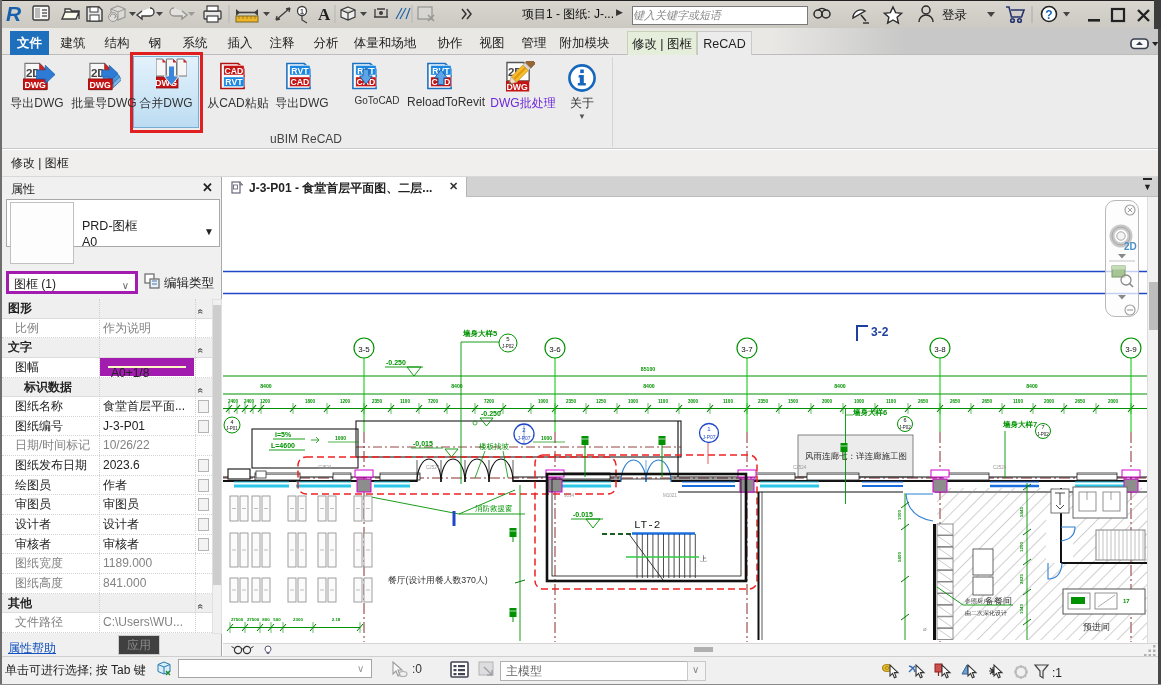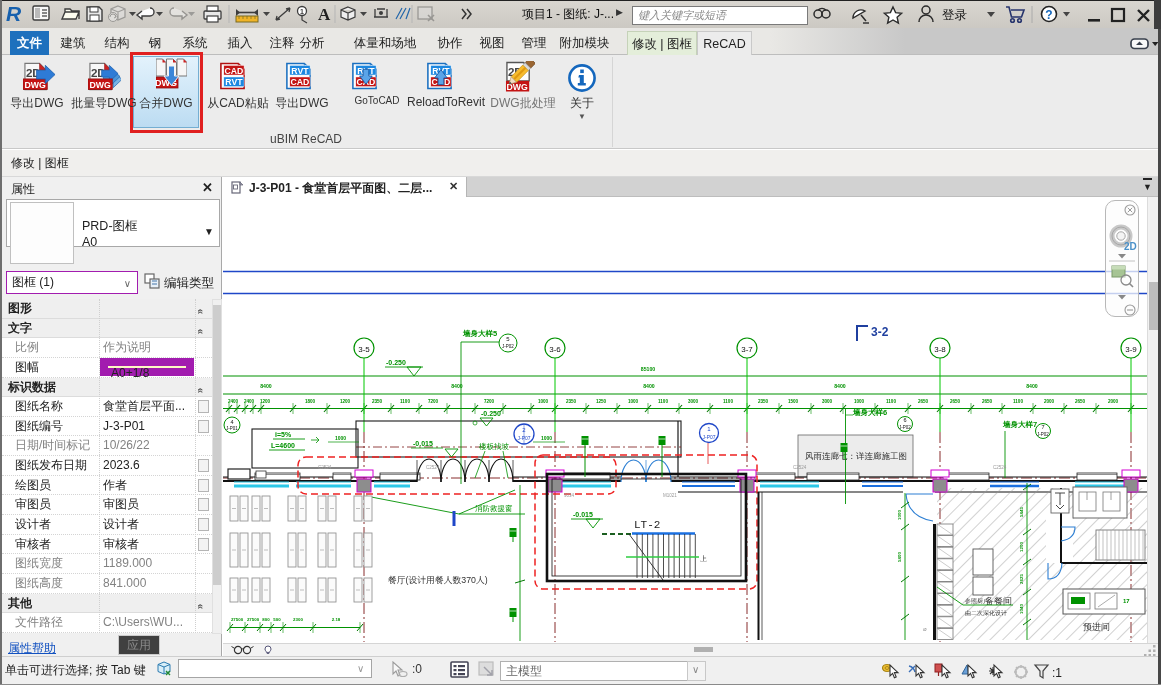--- a/index.html
+++ b/index.html
@@ -47,21 +47,21 @@
     <path d="M366,18 l6,-11 m-2,11 l6,-11 m0,11 l4,-11" fill="none" stroke="#2266aa" stroke-width="1.2"></path>
     <line x1="382" y1="4" x2="382" y2="22" stroke="#b5b5b5" stroke-width="1"></line>
     <g opacity="0.45">
       <rect x="388" y="6" width="14" height="12" fill="#ddd" stroke="#555" stroke-width="1.3"></rect>
       <path d="M398,14 l6,6 m0,-6 l-6,6" stroke="#555" stroke-width="1.6"></path>
     </g>
     <path d="M432,8 l4,5 -4,5 m5,-10 l4,5 -4,5" fill="none" stroke="#333" stroke-width="1.5"></path>
   </svg>
 <div class="abs" style="left:522px;top:6px;font-size:12px;color:#111">项目1 - 图纸: J-...</div>
 <div class="abs" style="left:616px;top:7px;font-size:9px;color:#333">▶</div>
-<div class="abs" style="left:632px;top:6px;width:176px;height:19px;background:#fff;border:1px solid #7a7a7a;font-size:11px;font-style:italic;color:#888;line-height:17px;padding-left:5px">键入关键字或短语</div>
+<div class="abs" style="left:632px;top:6px;width:176px;height:19px;background:#fff;border:1px solid #7a7a7a;font-size:11px;font-style:italic;color:#888;line-height:17px;">键入关键字或短语</div>
 <svg width="350" height="26" viewBox="0 0 350 26" style="position:absolute;left:811px;top:1px">
     <circle cx="7" cy="13" r="4" fill="none" stroke="#2b2b2b" stroke-width="1.5"></circle>
     <circle cx="15" cy="13" r="4" fill="none" stroke="#2b2b2b" stroke-width="1.5"></circle>
     <path d="M7,9 a6,6 0 0 1 8,0" fill="none" stroke="#2b2b2b" stroke-width="1.3"></path>
     <g transform="translate(40,3)">
       <path d="M2,14 a8,8 0 0 1 12,-7 z" fill="#fff" stroke="#2b2b2b" stroke-width="1.4"></path>
       <line x1="10" y1="11" x2="15" y2="17" stroke="#2b2b2b" stroke-width="1.5"></line>
       <path d="M12,19 h6" stroke="#2b2b2b" stroke-width="1.4"></path>
     </g>
     <path d="M82,6 l2.6,5.6 6,0.6 -4.5,4 1.3,6 -5.4,-3.2 -5.4,3.2 1.3,-6 -4.5,-4 6,-0.6 z" fill="#fff" stroke="#2b2b2b" stroke-width="1.4"></path>
@@ -83,21 +83,21 @@
     <path d="M327,9 l11,11 m0,-11 l-11,11" stroke="#222" stroke-width="2.4"></path>
   </svg>
 <div class="abs" id="tabs"></div>
 <div class="abs tab" style="left:10px;width:39px;background:#1e70bd;color:#fff;font-weight:bold">文件</div>
 <div class="abs tab" style="left:57px;width:32px">建筑</div>
 <div class="abs tab" style="left:101px;width:32px">结构</div>
 <div class="abs tab" style="left:147px;width:16px">钢</div>
 <div class="abs tab" style="left:179px;width:32px">系统</div>
 <div class="abs tab" style="left:224px;width:32px">插入</div>
 <div class="abs tab" style="left:266px;width:32px">注释</div>
-<div class="abs tab" style="left:296px;width:32px">分析</div>
+<div class="abs tab" style="left:310px;width:32px">分析</div>
 <div class="abs tab" style="left:352px;width:66px">体量和场地</div>
 <div class="abs tab" style="left:434px;width:32px">协作</div>
 <div class="abs tab" style="left:476px;width:32px">视图</div>
 <div class="abs tab" style="left:518px;width:32px">管理</div>
 <div class="abs tab" style="left:558px;width:53px">附加模块</div>
 <div class="abs tab" style="left:627px;width:70px;background:#e4eeda;border:1px solid #c5d2b8;border-bottom:none">修改 | 图框</div>
 <div class="abs tab" style="left:697px;width:55px;background:#ececec;border:1px solid #c9c9c9;border-bottom:none">ReCAD</div>
 <svg width="30" height="12" viewBox="0 0 30 12" style="position:absolute;left:1130px;top:38px">
     <rect x="1" y="1" width="17" height="9.5" rx="3.5" fill="#f8f8f8" stroke="#39404d" stroke-width="1.7"></rect>
     <path d="M6,7 l3.5,-3.5 3.5,3.5 z" fill="#39404d"></path>
@@ -183,60 +183,60 @@
       <text x="12.5" y="29" font-size="9" font-weight="bold" fill="white" text-anchor="middle" font-family="Liberation Sans,sans-serif">DWG</text>
       <g transform="rotate(45 24 3)">
         <rect x="20.5" y="-3" width="8" height="7" fill="#9a6632" stroke="#6a4420" stroke-width="0.7"></rect>
         <rect x="20.5" y="4" width="8" height="3.5" fill="#d8d8d8" stroke="#999" stroke-width="0.5"></rect>
         <rect x="20.5" y="7.5" width="8" height="17" fill="#f7bb2d" stroke="#c8951a" stroke-width="0.7"></rect>
         <line x1="24.5" y1="7.5" x2="24.5" y2="24" stroke="#e09a10" stroke-width="2.2"></line>
         <path d="M20.5,24.5 h8 l-4,7 z" fill="#f0ddc4" stroke="#b89a6a" stroke-width="0.7"></path>
         <path d="M23,29 l1.5,2.6 1.5,-2.6 z" fill="#444"></path>
       </g>
     </svg></div>
-<div class="abs" style="left:463px;top:95px;width:120px;text-align:center;font-size:12px;color:#737373">DWG批处理</div>
+<div class="abs" style="left:463px;top:95px;width:120px;text-align:center;font-size:12px;color:#6d28d9">DWG批处理</div>
 <div class="abs" style="left:567px;top:63px"><svg width="30" height="30" viewBox="0 0 30 30">
       <circle cx="15" cy="15" r="12.6" fill="white" stroke="#1467bd" stroke-width="2.6"></circle>
       <rect x="13.2" y="6.5" width="3.6" height="3.6" fill="#1467bd"></rect>
       <path d="M12,12 h4.8 v8 h2 v2.4 h-8 v-2.4 h2 v-5.6 h-1.5 z" fill="#1467bd"></path>
     </svg></div>
 <div class="abs" style="left:552px;top:95px;width:60px;text-align:center;font-size:12px;color:#333">关于</div>
 <div class="abs" style="left:578px;top:112px;font-size:8px;color:#555">▼</div>
 <div class="abs" style="left:0;top:132px;width:612px;text-align:center;font-size:12px;color:#444">uBIM ReCAD</div>
 <div class="abs" style="left:612px;top:57px;width:1px;height:90px;background:#d5d5d5"></div>
 <div class="abs" id="modbar"><span style="margin-left:11px">修改 | 图框</span></div>
 <div class="abs" id="props">
     <div style="position:relative;height:22px;background:#f0f0f0">
       <span style="position:absolute;left:9px;top:4px">属性</span>
       <span style="position:absolute;right:8px;top:3px;font-size:13px;font-weight:bold;color:#222">✕</span>
     </div>
     <div style="position:absolute;left:4px;top:22px;width:214px;height:48px;background:#fff;border:1px solid #a8a8a8">
       <div style="position:absolute;left:3px;top:2px;width:64px;height:62px;background:#fdfdfd;border:1px solid #c0c0c0"></div>
       <div style="position:absolute;left:75px;top:18px;font-size:12.5px;color:#222">PRD-图框<br>A0</div>
       <div style="position:absolute;right:5px;top:26px;font-size:10px;color:#222">▼</div>
     </div>
-    <div style="position:absolute;left:4px;top:94px;width:132px;height:23px;background:#fff;border:1px solid #a21caf;line-height:21px"><span style="margin-left:5px">图框 (1)</span><span style="position:absolute;right:6px;top:1px;color:#666;font-size:10px">∨</span></div>
+    <div style="position:absolute;left:4px;top:94px;width:132px;height:23px;background:#fff;border:3px solid #a21caf;line-height:21px"><span style="margin-left:5px">图框 (1)</span><span style="position:absolute;right:6px;top:1px;color:#666;font-size:10px">∨</span></div>
     <svg width="17" height="17" viewBox="0 0 17 17" style="position:absolute;left:142px;top:96px">
       <rect x="1" y="1" width="9" height="9" fill="#fff" stroke="#666" stroke-width="1.2"></rect>
       <rect x="6" y="6" width="9" height="9" fill="#e8f0f8" stroke="#666" stroke-width="1.2"></rect>
       <path d="M8,8 h5 m-5,3 h5" stroke="#4477aa" stroke-width="1"></path>
     </svg>
     <div style="position:absolute;left:162px;top:98px;font-size:12.5px">编辑类型</div>
     <div style="position:absolute;left:0;top:122px;width:210px">
       <div class="prow phead"><span style="margin-left:6px">图形</span><span class="chev">«</span></div>
-      <div class="prow phead"><span style="margin-left:6px">文字</span><span class="chev">«</span></div>
       <div class="prow">
         <span class="plab gray">比例</span>
         <span class="pval gray">作为说明</span>
       </div>
+      <div class="prow phead"><span style="margin-left:6px">文字</span><span class="chev">«</span></div>
       <div class="prow">
         <span class="plab">图幅</span>
         <span style="position:absolute;left:98px;top:0;width:94px;height:18px;border:8px solid #a21caf;background:#fef9c3;line-height:15px;padding-left:3px">A0+1/8</span>
       </div>
-      <div class="prow phead"><span style="margin-left:6px">标识数据</span><span class="chev">«</span></div>
+      <div class="prow phead"><span style="margin-left:22px">标识数据</span><span class="chev">«</span></div>
       <div class="prow">
         <span class="plab">图纸名称</span>
         <span class="pval">食堂首层平面...</span>
         <span class="pbtn"></span>
       </div>
       <div class="prow">
         <span class="plab">图纸编号</span>
         <span class="pval">J-3-P01</span>
         <span class="pbtn"></span>
       </div>

